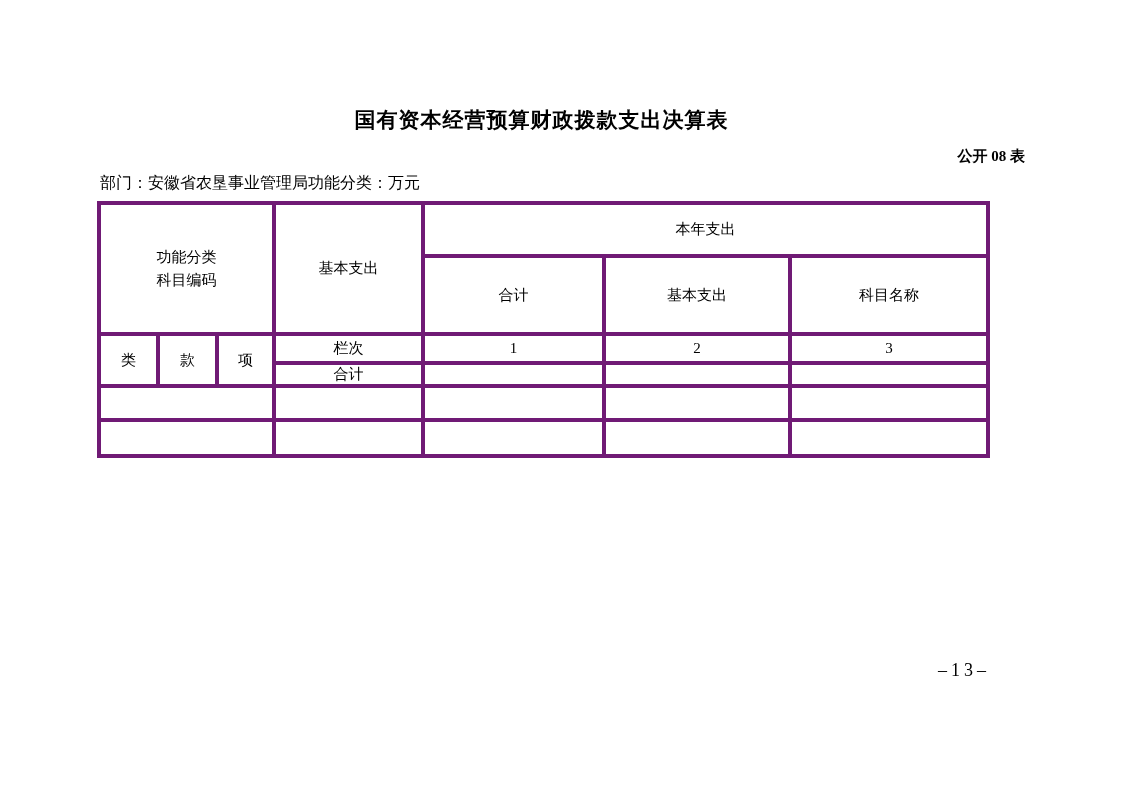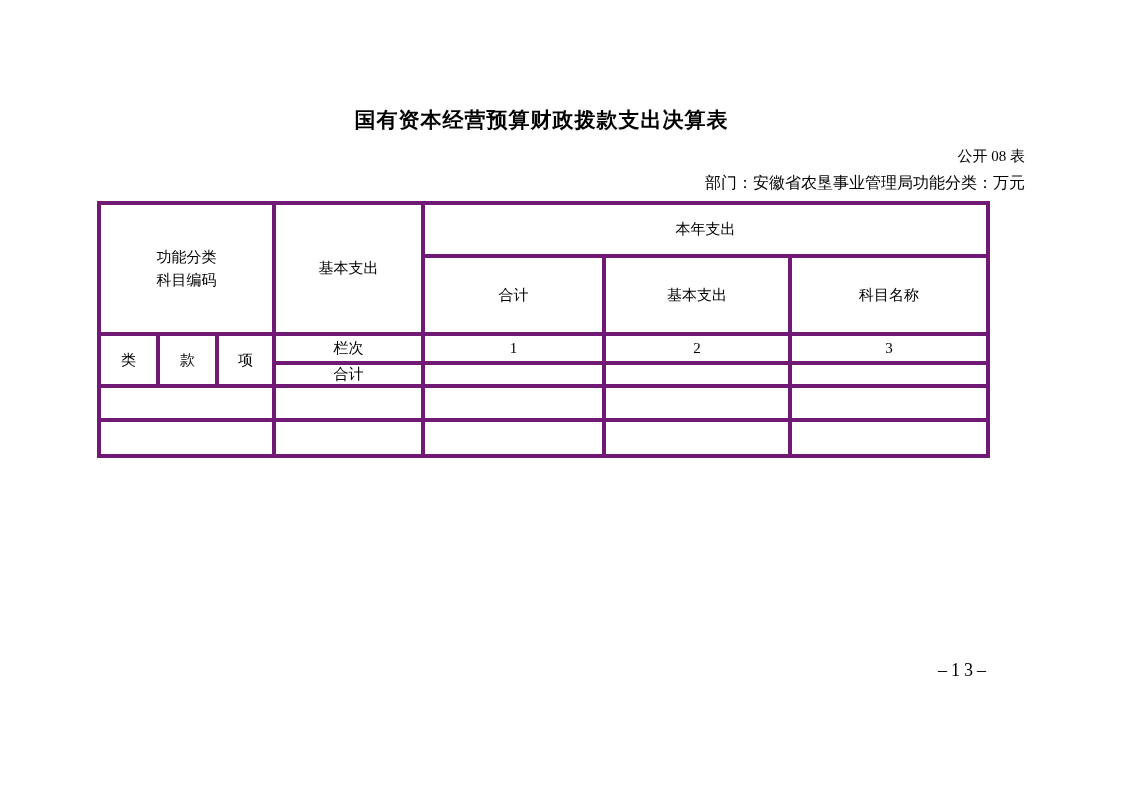--- a/index.html
+++ b/index.html
@@ -25,28 +25,29 @@
     letter-spacing: 1px;
     color: #000;
   }
   .meta-right {
     position: absolute;
     left: 97px;
     top: 147px;
     width: 928px;
     text-align: right;
     font-size: 15px;
+    font-weight: bold;
   }
   .meta-row {
     position: absolute;
     left: 100px;
     top: 173px;
     width: 925px;
     display: flex;
-    justify-content: flex-end;
+    justify-content: flex-start;
     font-size: 16px;
   }
   table.report {
     position: absolute;
     left: 97px;
     top: 201px;
     border-collapse: collapse;
     table-layout: fixed;
     width: 889px;
     font-size: 15px;

